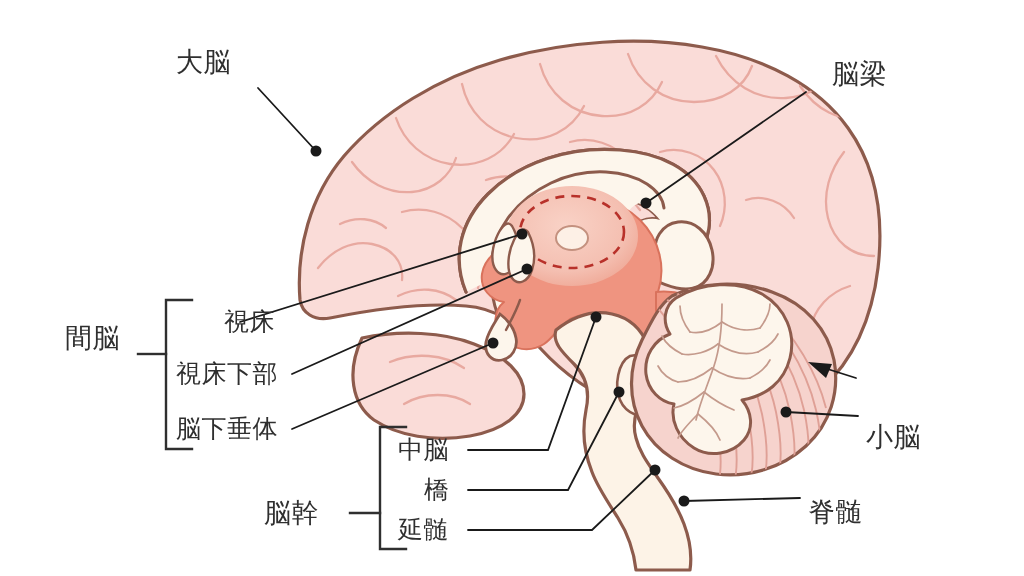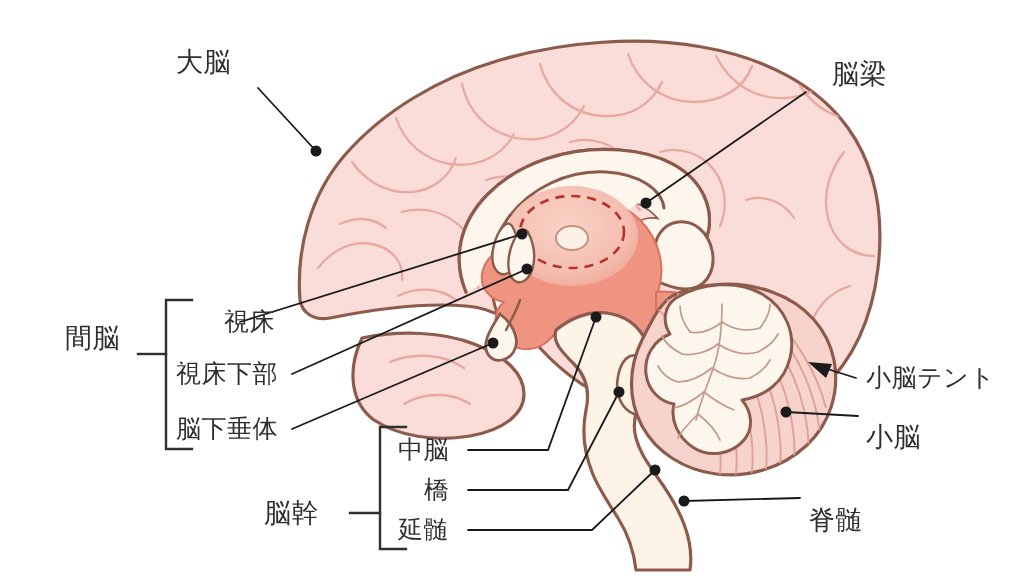--- a/index.html
+++ b/index.html
@@ -292,19 +292,18 @@
   <div class="lbl small" style="left:176px;top:361px;">視床下部</div>
 
   <div class="lbl" style="left:264px;top:500px;font-family:Liberation Serif, serif;">脳幹</div>
 
   <div class="lbl small" style="left:398px;top:437px;text-align:center;">中脳</div>
 
   <div class="lbl small" style="left:424px;top:477px;">橋</div>
 
   <div class="lbl small" style="left:398px;top:517px;">延髄</div>
 
-  <div class="lbl small" style="left:866px;top:365px;">小脳テント</div>
 
   <div class="lbl" style="left:866px;top:423px;text-align:right;">小脳</div>
 
-  <div class="lbl" style="left:808px;top:509px;font-family:Liberation Mono, monospace;">脊髄</div>
+  <div class="lbl" style="left:808px;top:498px;">脊髄</div>
 
 </div>
 
 </body></html>

